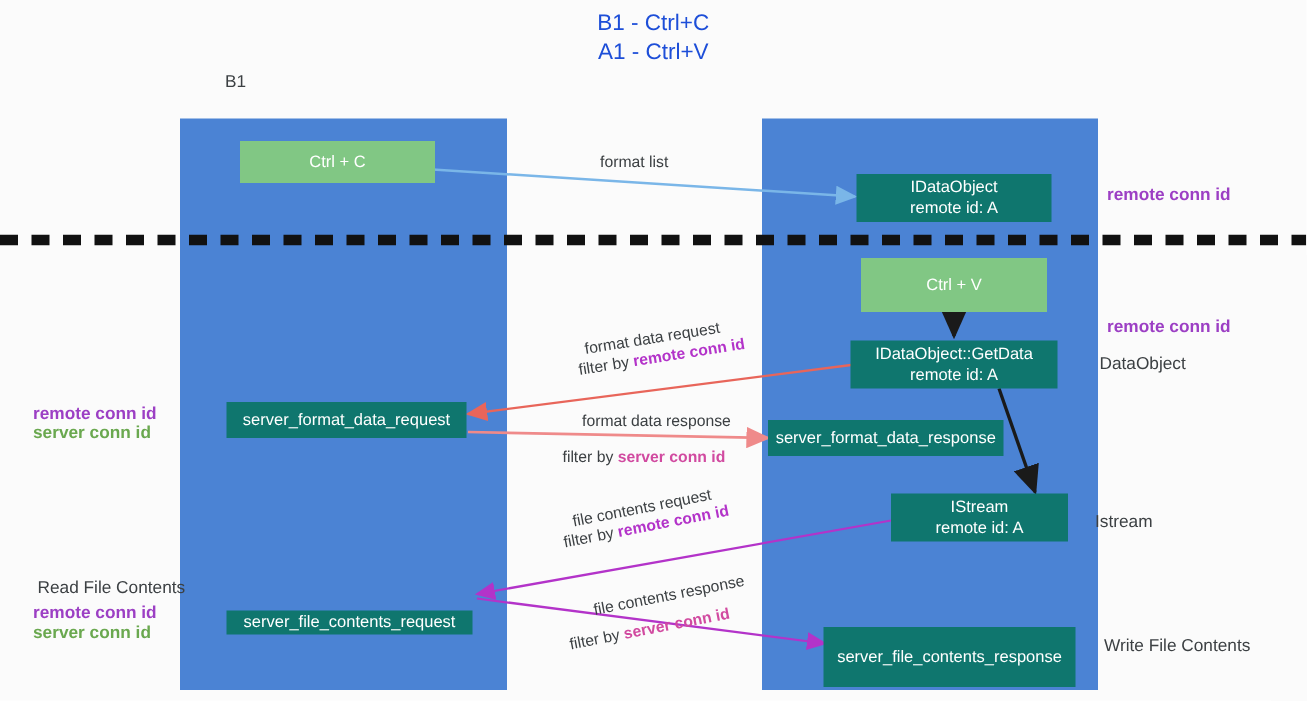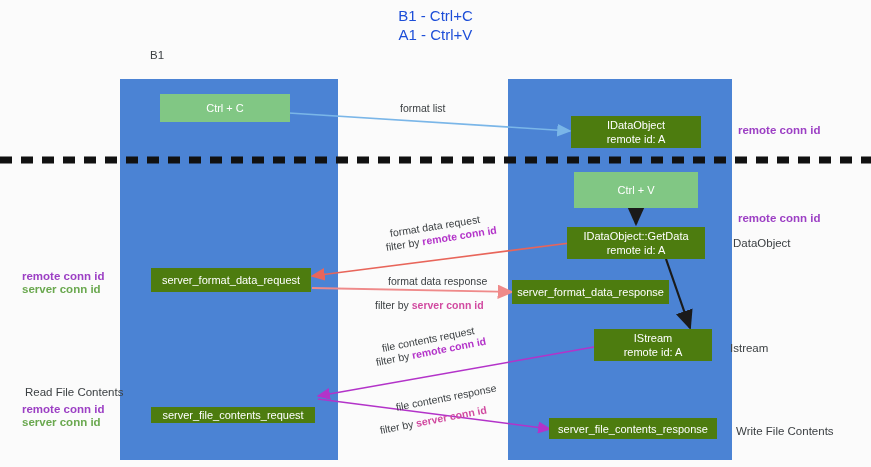--- a/index.html
+++ b/index.html
@@ -62,21 +62,21 @@
     flex-direction: column;
     align-items: center;
     justify-content: center;
     font-size: 11px;
     color: #ffffff;
     line-height: 14px;
     text-align: center;
     padding: 2px 18px;
   }
   .box.green { background: #81c784; }
-  .box.orange { background: #4d7c0f; }
+  .box.orange { background: #0f766e; }
   .box .ln { display: block; white-space: nowrap; }
 
   
   .side-label {
     position: absolute;
     font-size: 11.5px;
     line-height: 14px;
     color: #3c4043;
     white-space: nowrap;
   }
@@ -186,21 +186,21 @@
 
   <div class="box orange" style="left:594px; top:329px; width:118px; height:32px;">
     <span class="ln">IStream</span>
     <span class="ln">remote id: A</span>
   </div>
 
   <div class="box orange" style="left:151px; top:407px; width:164px; height:16px;">
     <span class="ln">server_file_contents_request</span>
   </div>
 
-  <div class="box orange" style="left:549px; top:418px; width:168px; height:21px;">
+  <div class="box orange" style="left:549px; top:418px; width:168px; height:40px;">
     <span class="ln">server_file_contents_response</span>
   </div>
 
   <div class="edge-label" style="left:400px; top:101px;">
     <span>format list</span>
   </div>
 
   <div class="edge-label rot-l1" style="left:390px; top:226px;">
     <span>format data request</span>
   </div>

